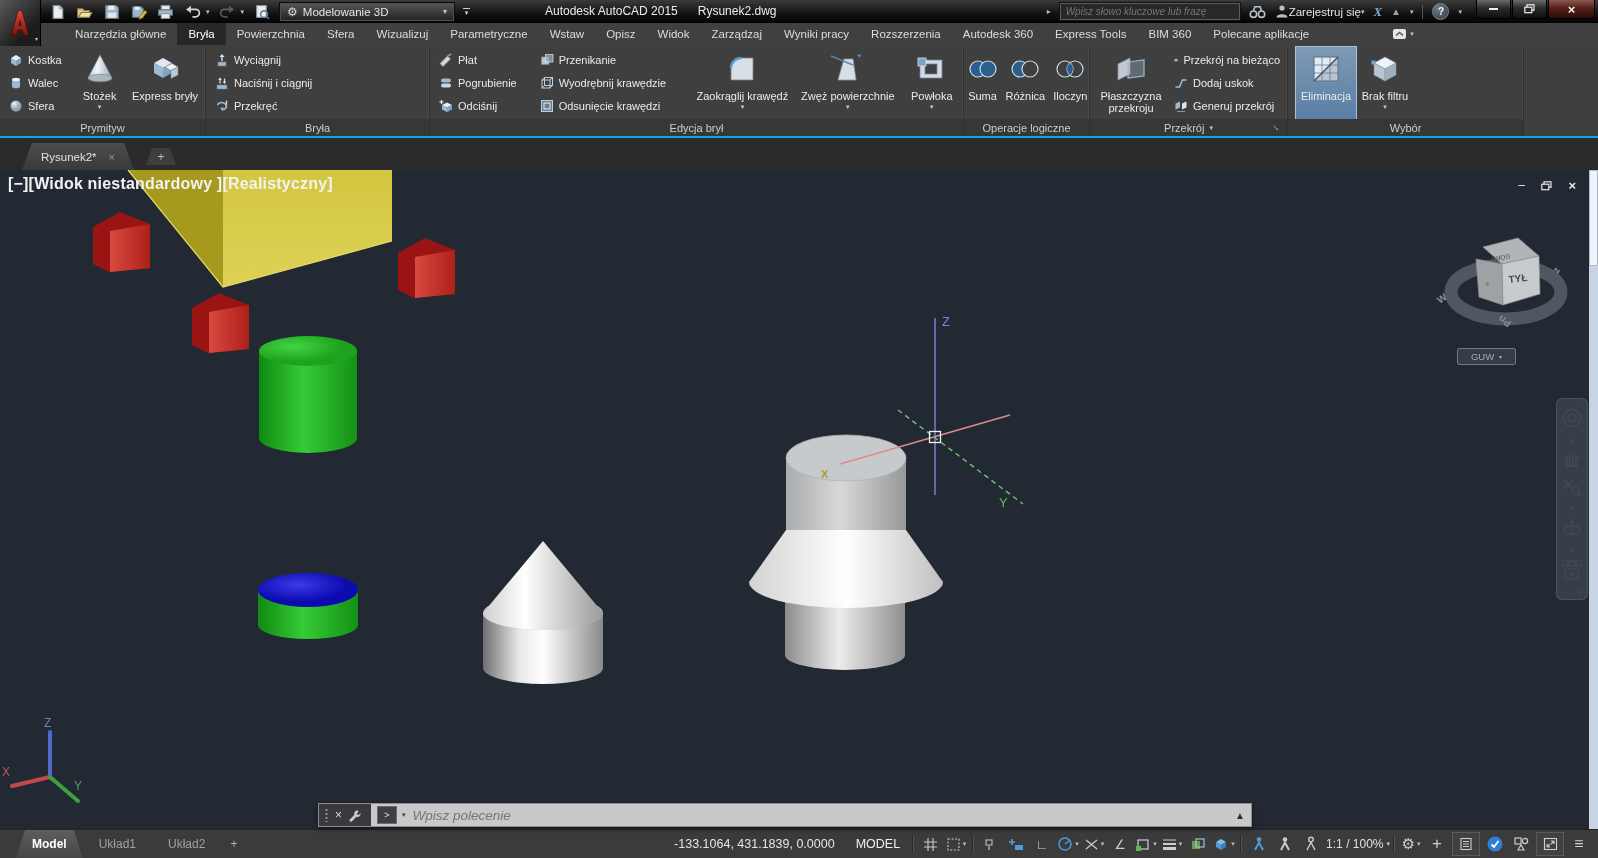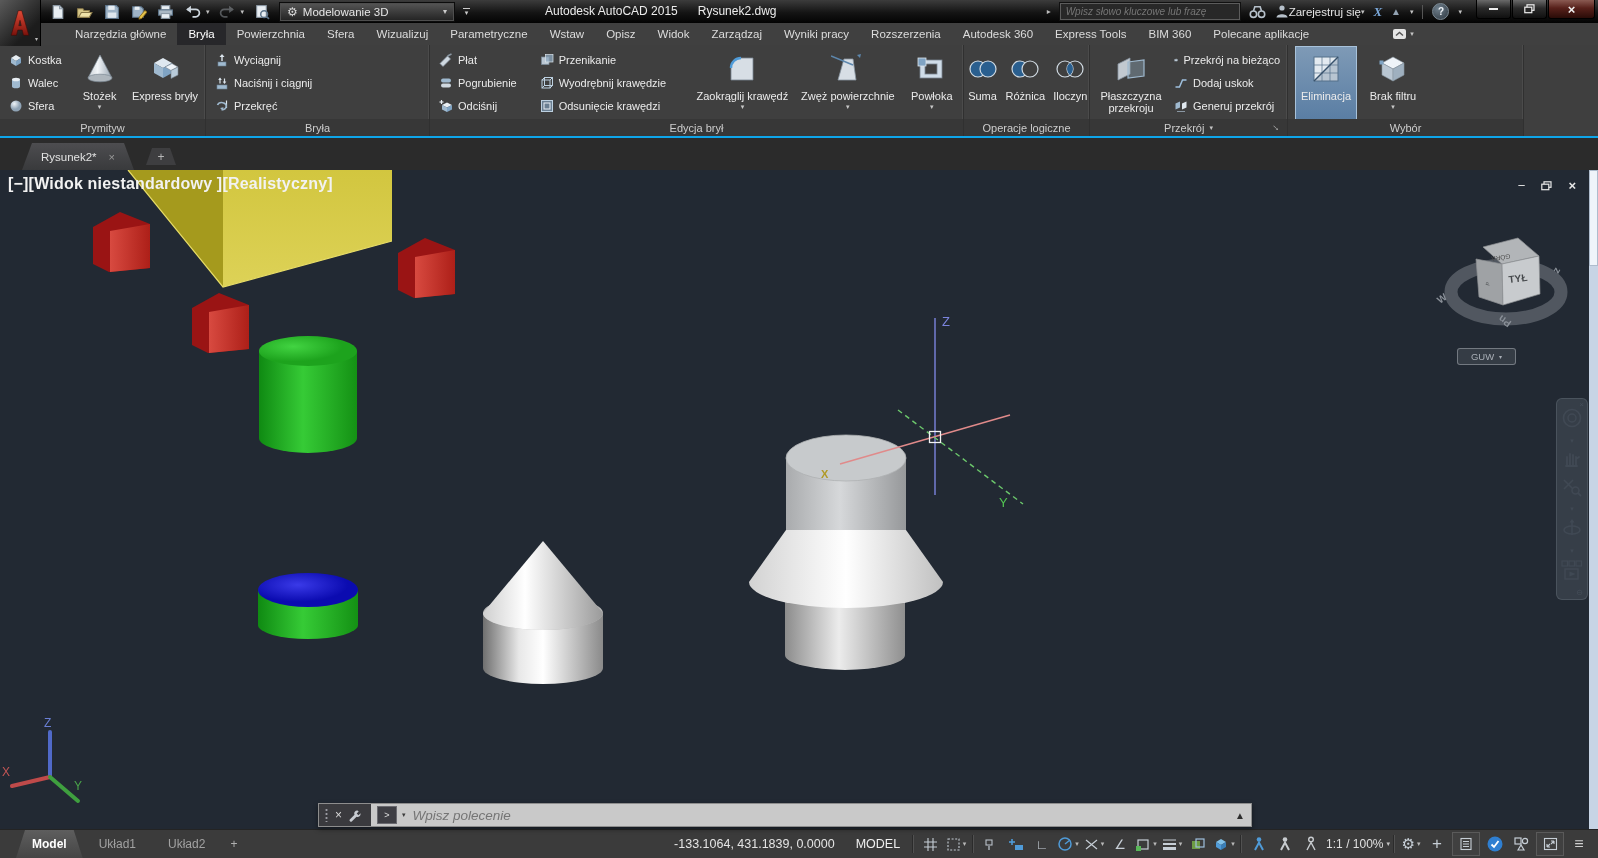--- a/index.html
+++ b/index.html
@@ -499,21 +499,21 @@
         </div>
       </div>
       <div class="panel-title">
         <span>Przekrój</span>
         <span class="dd8">▾</span>
         <span class="launcher">→</span>
       </div>
     </div>
 
     <div class="panel" style="width:236px">
-      <div class="panel-body" style="gap:8px;padding-left:8px">
+      <div class="panel-body" style="gap:0;padding-left:8px">
         <div class="bigbtn hl" style="width:60px">
           <span class="ic">
               <svg width="34" height="34" viewBox="0 0 34 34">
                 <rect x="5" y="5" width="24" height="24" fill="#e3eaf0" stroke="#55708a" stroke-width="1"></rect>
                 <path d="M13,5 v24 M21,5 v24 M5,13 h24 M5,21 h24" stroke="#55708a" stroke-width=".7"></path>
                 <polygon points="5,29 29,5 29,29" fill="rgba(85,112,138,.30)"></polygon>
                 <line x1="5" y1="29" x2="29" y2="5" stroke="#37516b" stroke-width="1.4"></line>
               </svg>
             </span>
           <span>Eliminacja</span>

